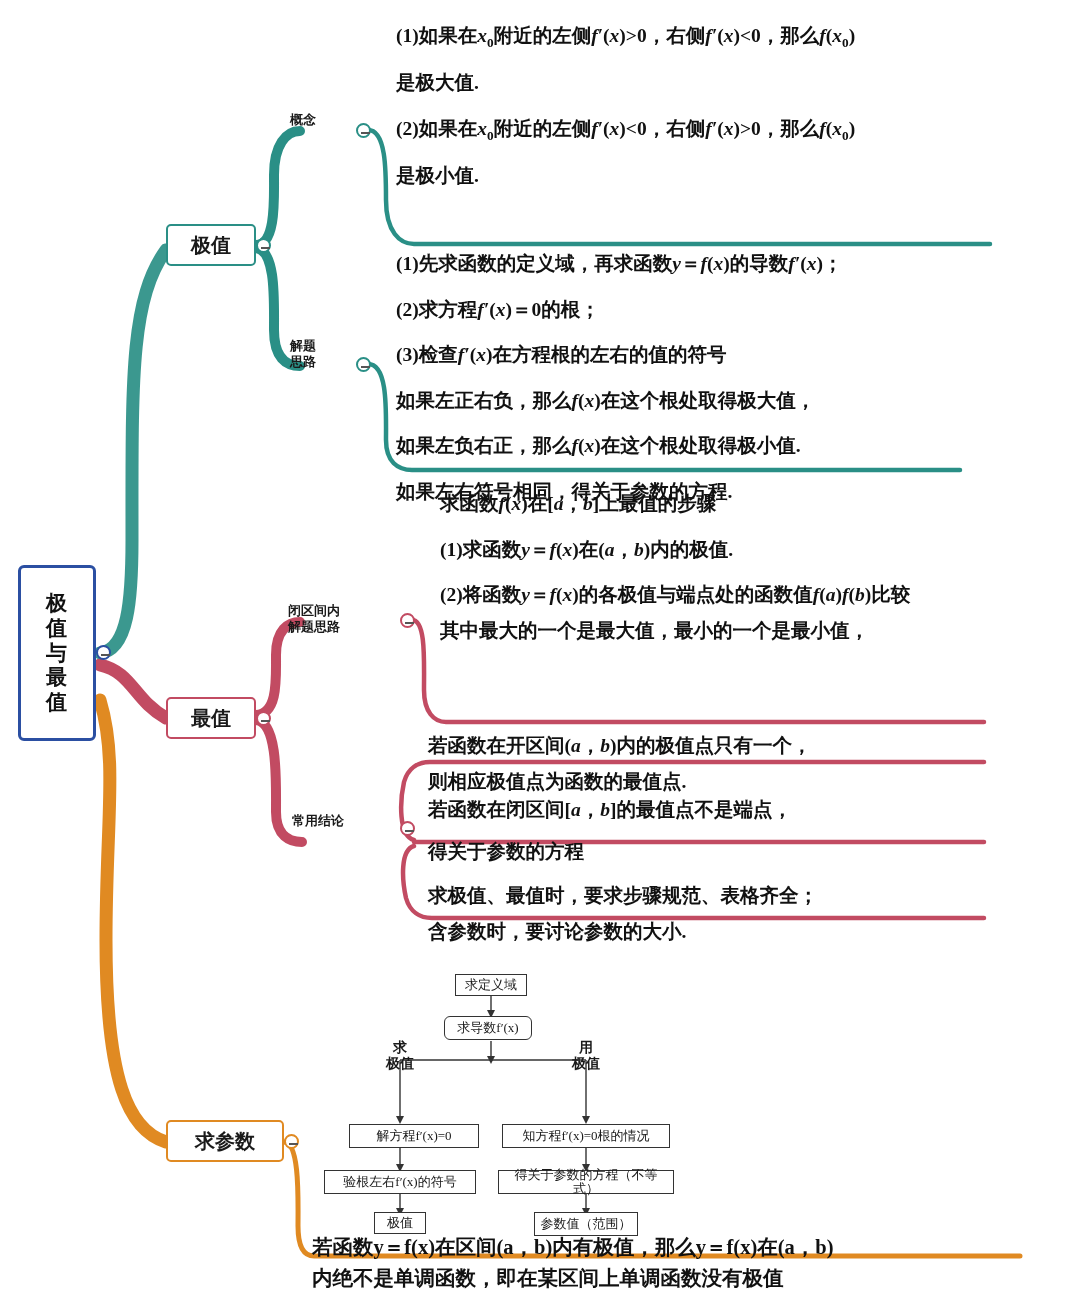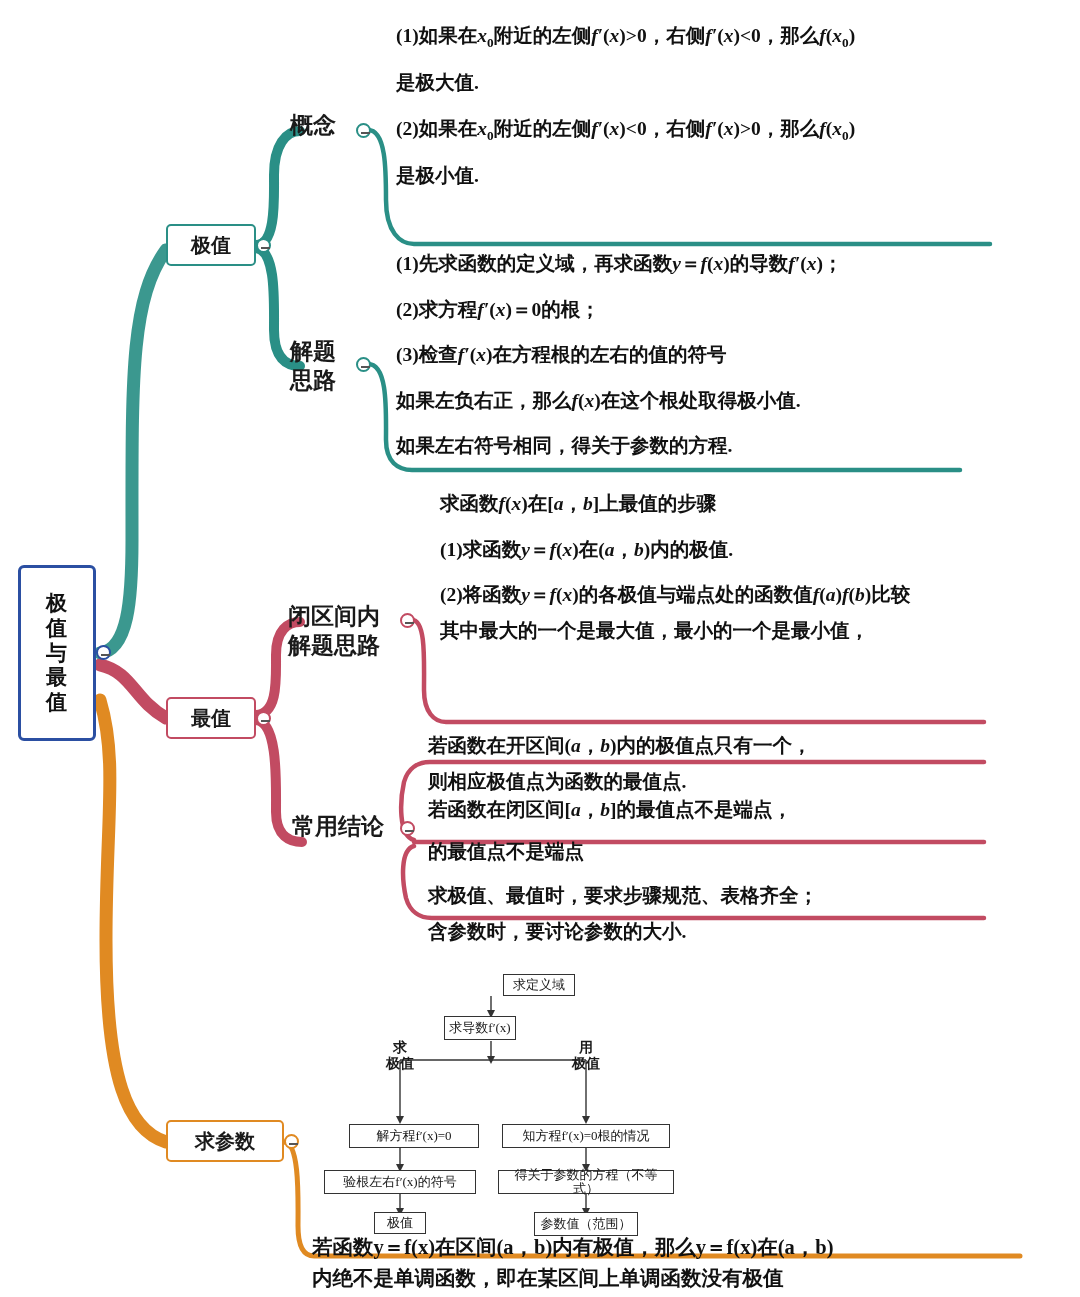--- a/index.html
+++ b/index.html
@@ -25,21 +25,21 @@
   .root span{display:block;}
   .lv1{
     border-radius:5px;font-size:20px;height:42px;
   }
   .n-jizhi{left:166px;top:224px;width:90px;border:2.5px solid #2a8f86;}
   .n-zuizhi{left:166px;top:697px;width:90px;border:2.5px solid #c24b62;}
   .n-canshu{left:166px;top:1120px;width:118px;border:2.5px solid #e08a22;}
 
   
   .sub{
-    position:absolute;font-weight:bold;font-size:23px;line-height:1.25;
+    position:absolute;font-weight:bold;font-size:13px;line-height:1.25;
     color:#1a1a1a;text-align:center;
   }
   .s-gainian{left:290px;top:112px;}
   .s-jieti{left:290px;top:338px;}
   .s-bi{left:288px;top:603px;}
   .s-chang{left:292px;top:813px;}
 
   
   .dot{
     position:absolute;width:15px;height:15px;border-radius:50%;
@@ -165,46 +165,47 @@
   <p>(1)如果在<i>x</i><sub>0</sub>附近的左侧<i>f′</i>(<i>x</i>)&gt;0，右侧<i>f′</i>(<i>x</i>)&lt;0，那么<i>f</i>(<i>x</i><sub>0</sub>)</p>
   <p>是极大值.</p>
   <p>(2)如果在<i>x</i><sub>0</sub>附近的左侧<i>f′</i>(<i>x</i>)&lt;0，右侧<i>f′</i>(<i>x</i>)&gt;0，那么<i>f</i>(<i>x</i><sub>0</sub>)</p>
   <p>是极小值.</p>
 </div>
 
 <div class="txt" style="left:396px;top:248px;width:600px;">
   <p>(1)先求函数的定义域，再求函数<i>y</i>＝<i>f</i>(<i>x</i>)的导数<i>f′</i>(<i>x</i>)；</p>
   <p>(2)求方程<i>f′</i>(<i>x</i>)＝0的根；</p>
   <p>(3)检查<i>f′</i>(<i>x</i>)在方程根的左右的值的符号</p>
+  <p>如果左正右负，那么<i>f</i>(<i>x</i>)在这个根处取得极大值，</p>
   <p>如果左负右正，那么<i>f</i>(<i>x</i>)在这个根处取得极小值.</p>
   <p>如果左右符号相同，得关于参数的方程.</p>
 </div>
 
 <div class="txt" style="left:428px;top:488px;width:590px;margin-left:12px;">
   <p>求函数<i>f</i>(<i>x</i>)在[<i>a</i>，<i>b</i>]上最值的步骤</p>
   <p>(1)求函数<i>y</i>＝<i>f</i>(<i>x</i>)在(<i>a</i>，<i>b</i>)内的极值.</p>
   <p style="margin-bottom:4px">(2)将函数<i>y</i>＝<i>f</i>(<i>x</i>)的各极值与端点处的函数值<i>f</i>(<i>a</i>)<i>f</i>(<i>b</i>)比较</p>
   <p style="margin-bottom:4px">其中最大的一个是最大值，最小的一个是最小值，</p>
 </div>
 
 <div class="txt tight" style="left:428px;top:730px;width:580px;">
   <p>若函数在开区间(<i>a</i>，<i>b</i>)内的极值点只有一个，</p>
   <p>则相应极值点为函数的最值点.</p>
 </div>
 <div class="txt tight" style="left:428px;top:794px;width:580px;">
   <p>若函数在闭区间[<i>a</i>，<i>b</i>]的最值点不是端点，</p>
-  <p style="margin-top:10px">的最值点不是端点</p>
+  <p style="margin-top:10px">得关于参数的方程</p>
 </div>
 <div class="txt tight" style="left:428px;top:880px;width:580px;">
   <p>求极值、最值时，要求步骤规范、表格齐全；</p>
   <p>含参数时，要讨论参数的大小.</p>
 </div>
 
-<div class="fc-box" style="left:455px;top:974px;width:72px;height:22px;margin-left:48px;">求定义域</div>
-<div class="fc-box" style="left:444px;top:1016px;width:72px;height:24px;">求导数f′(x)</div>
+<div class="fc-box" style="left:455px;top:974px;width:72px;height:22px;">求定义域</div>
+<div class="fc-box" style="left:444px;top:1016px;width:88px;height:24px;border-radius:6px;">求导数f′(x)</div>
 
 <div class="fc-label" style="left:385px;top:1040px;width:30px;">求<br>极值</div>
 <div class="fc-label" style="left:571px;top:1040px;width:30px;">用<br>极值</div>
 
 <div class="fc-box" style="left:335px;top:1124px;width:130px;height:24px;margin-left:14px;">解方程f′(x)=0</div>
 <div class="fc-box" style="left:324px;top:1170px;width:152px;height:24px;">验根左右f′(x)的符号</div>
 <div class="fc-box" style="left:374px;top:1212px;width:52px;height:22px;">极值</div>
 
 <div class="fc-box" style="left:502px;top:1124px;width:168px;height:24px;">知方程f′(x)=0根的情况</div>
 <div class="fc-box" style="left:498px;top:1170px;width:176px;height:24px;">得关于参数的方程（不等式）</div>

